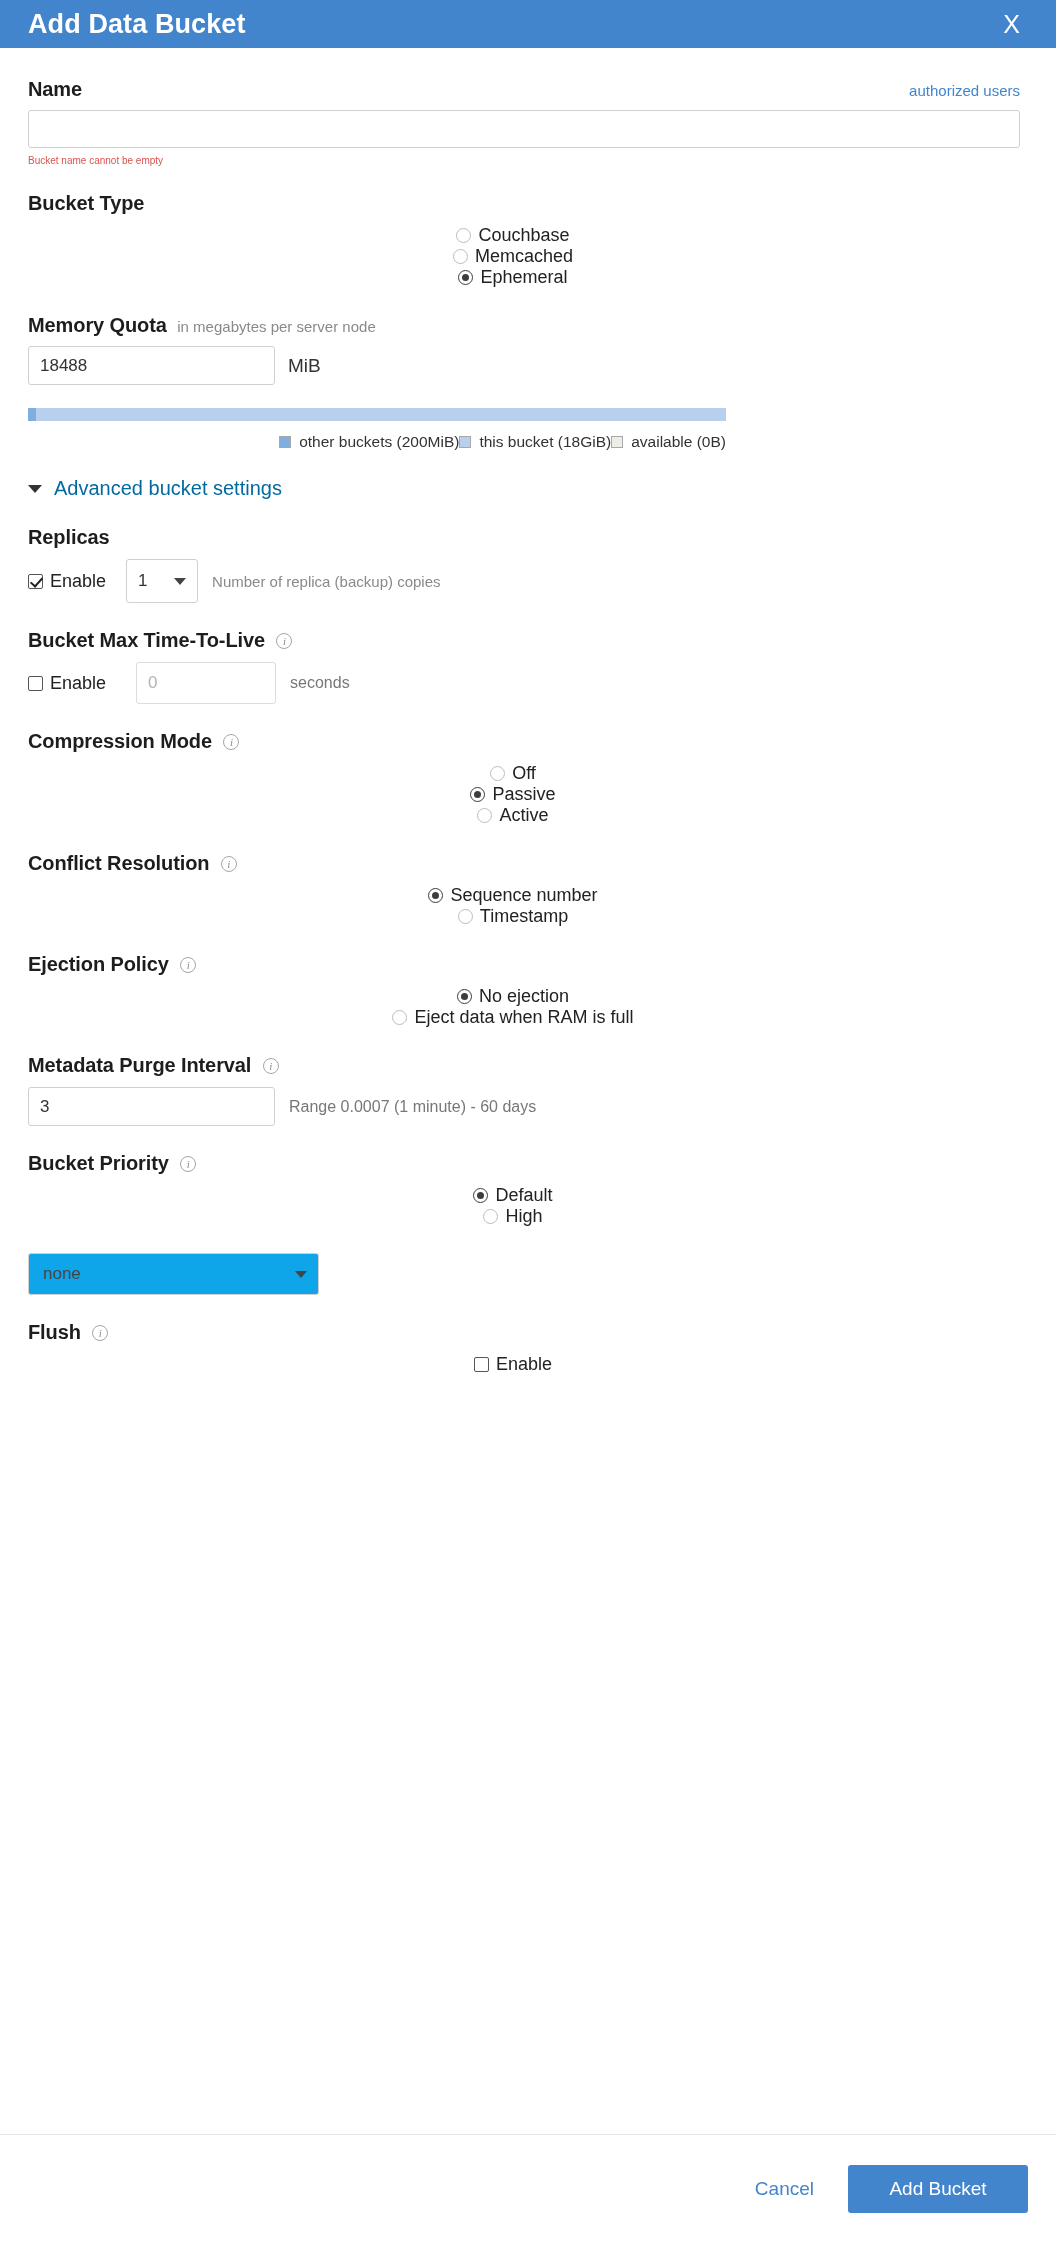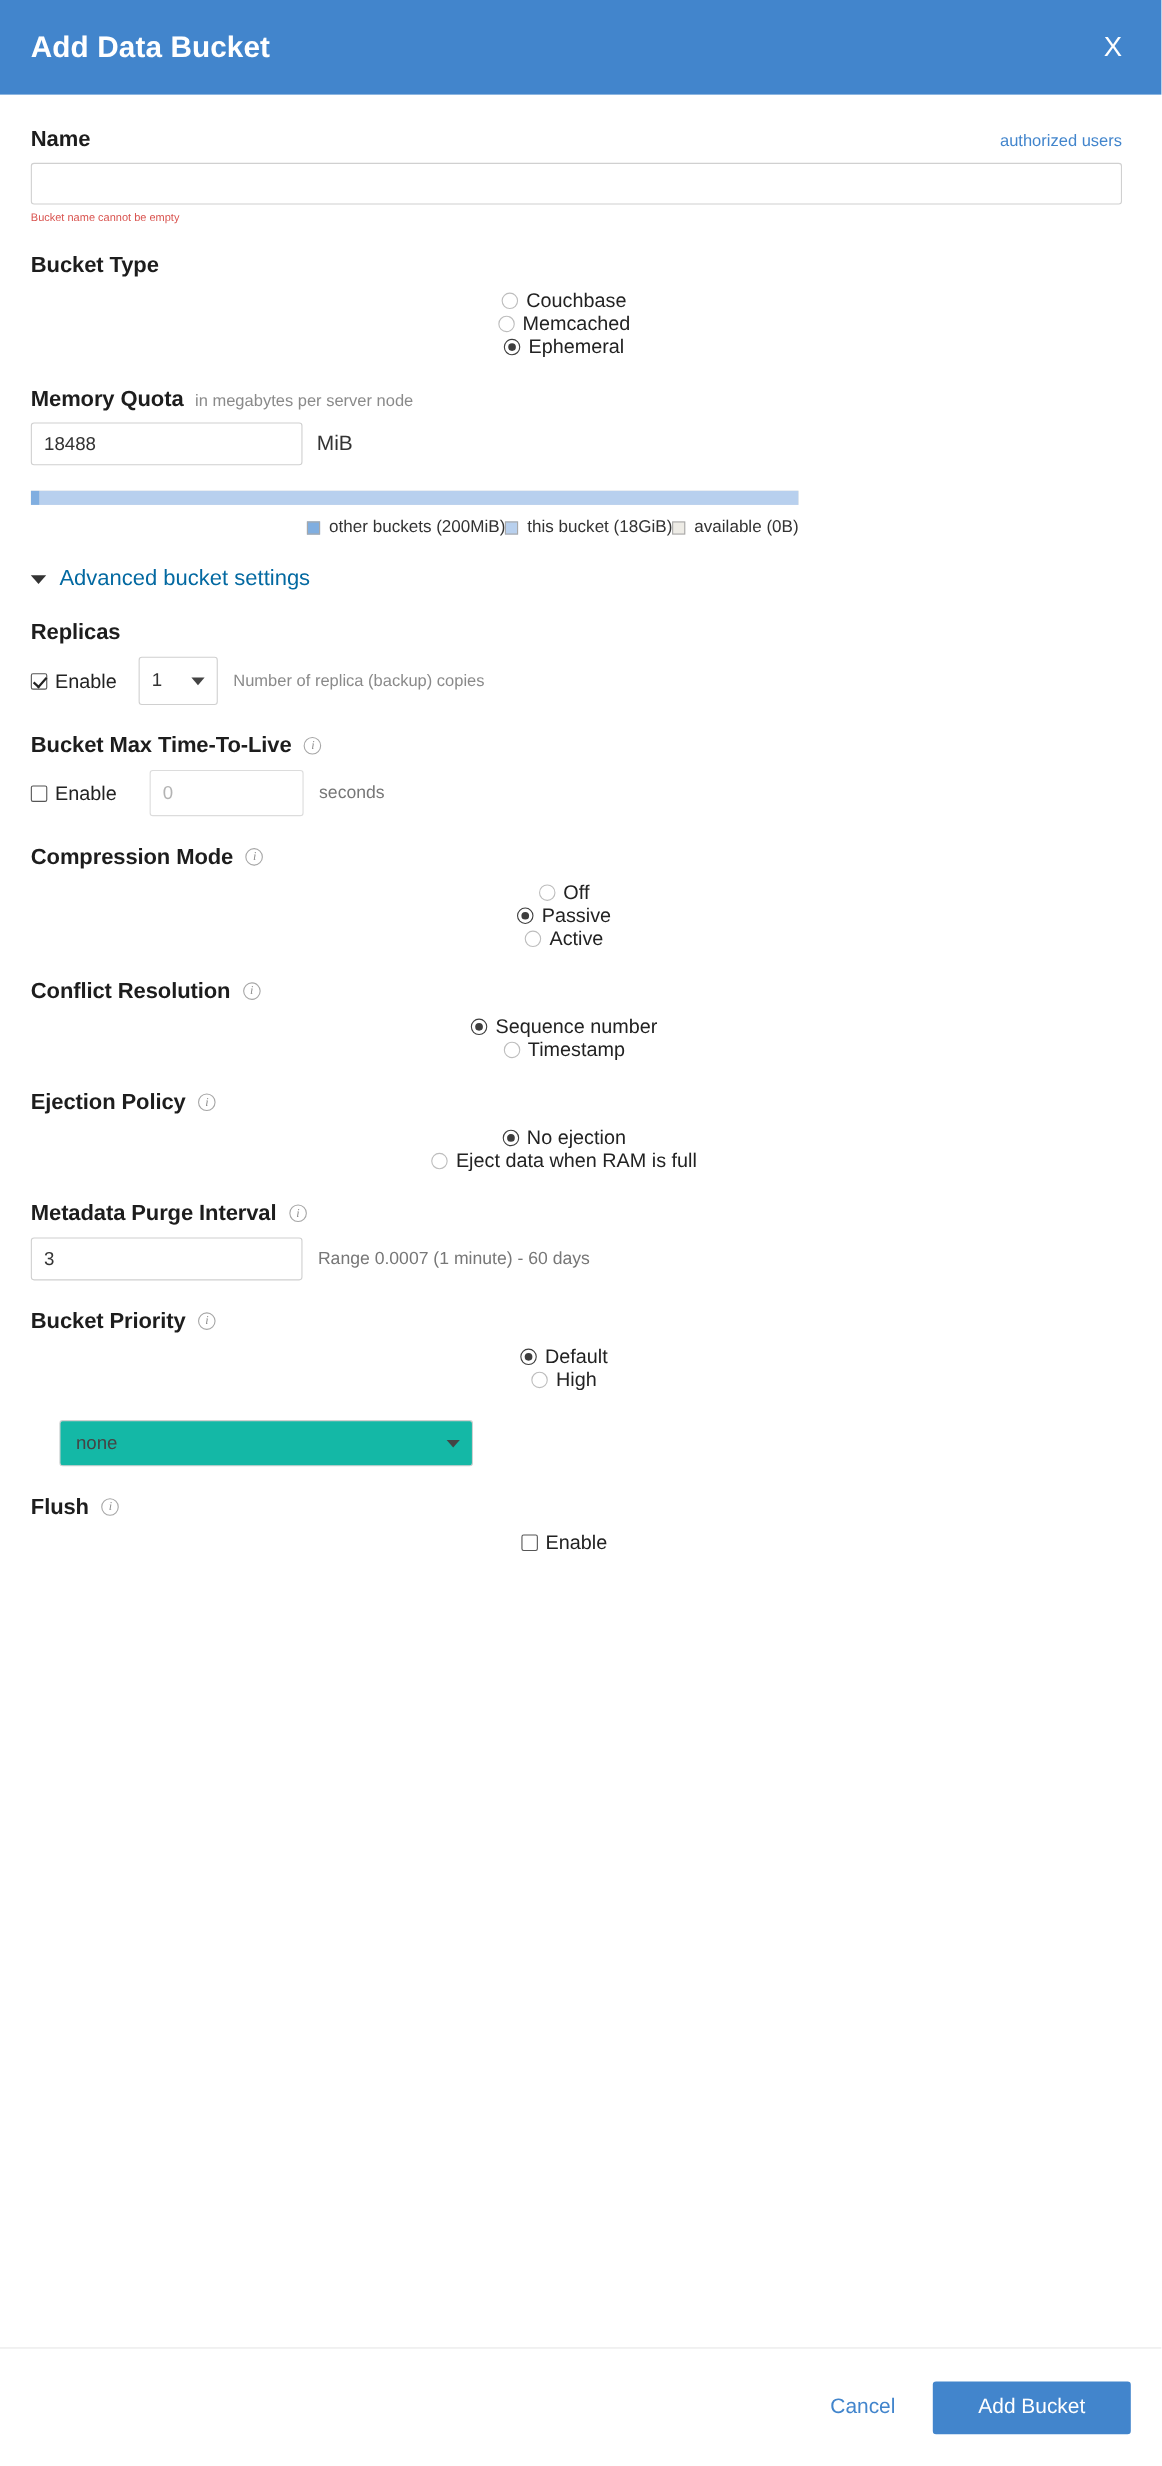--- a/index.html
+++ b/index.html
@@ -11,21 +11,21 @@
     width: 1056px;
     height: 2242px;
     font-family: "Liberation Sans", sans-serif;
     color: #2a2a2a;
     position: relative;
     overflow: hidden;
   }
 
   
   .dialog-header {
-    height: 86px;
+    height: 48px;
     background: #4285cc;
     display: flex;
     align-items: center;
     justify-content: space-between;
     padding: 0 30px 0 28px;
   }
   .dialog-title {
     color: #ffffff;
     font-size: 27px;
     font-weight: bold;
@@ -265,32 +265,31 @@
     position: absolute;
     right: 11px; top: 50%;
     margin-top: -3px;
     width: 0; height: 0;
     border-left: 6px solid transparent;
     border-right: 6px solid transparent;
     border-top: 7px solid #444;
   }
   .wide-select {
     position: relative;
-    width: 376px; height: 42px;
+    width: 291px; height: 42px;
     border: 1px solid #d0d0d0;
     border-radius: 3px;
-    background: #14b8a6;
+    background: #0ea5e9;
     display: flex;
     align-items: center;
     padding-left: 14px;
     font-size: 17px;
     color: #444;
     cursor: pointer;
     margin-top: 10px;
-    margin-left: 26px;
   }
 
   .inline-row {
     display: flex;
     align-items: center;
     margin-top: 10px;
   }
   .hint {
     font-size: 15px;
     color: #8a8a8a;

